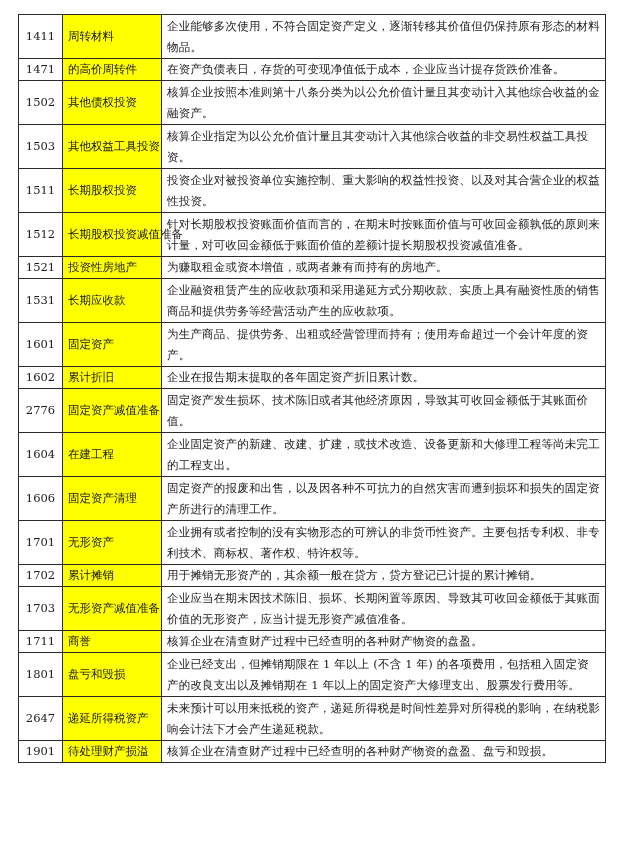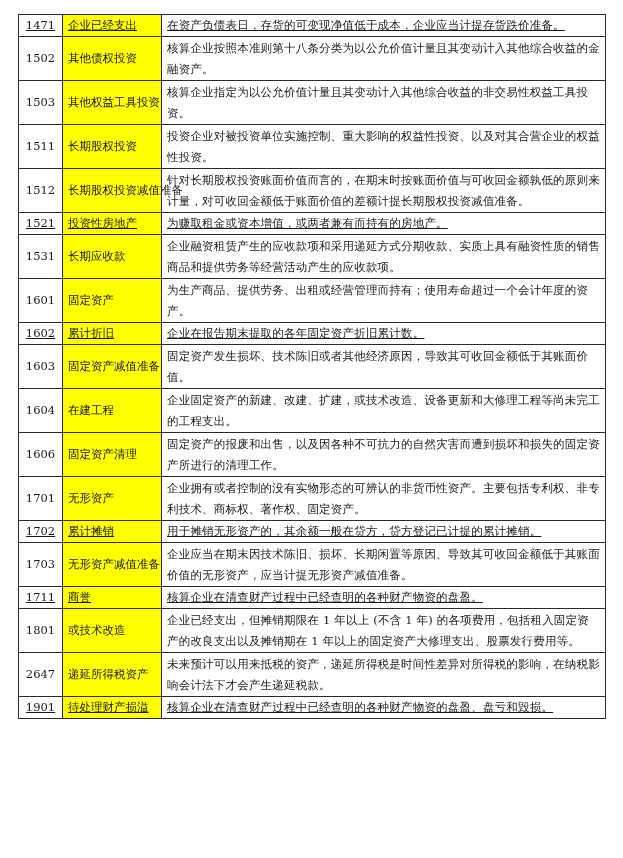--- a/index.html
+++ b/index.html
@@ -6,32 +6,37 @@
   body { width:623px; height:858px; position:relative; overflow:hidden;
          font-family:"DejaVu Serif","Liberation Serif",serif; color:#1a1a1a; }
   table.acct { position:absolute; left:18px; top:14px; width:588px;
                border-collapse:collapse; table-layout:fixed; }
   table.acct td { border:1px solid #2a2a2a; padding:0; vertical-align:middle;
                   font-size:11.5px; line-height:21px; }
   td.code { width:43px; text-align:center; font-size:11px; }
   td.name { width:93px; background:#ffff00; padding-left:5px !important;
             white-space:nowrap; font-size:11.5px; }
   td.desc { padding:0 5px !important; letter-spacing:0.2px; }
-  tr.h1 td { height:21px;text-decoration:underline; }
+  tr.h1 td { height:21px; }
   tr.h2 td { height:43px; }
   tr.h1 td.desc { line-height:21px; }
 </style>
 </head>
 <body>
 
 <table class="acct">
   <tbody>
+    <tr class="h2">
+        <td class="code">1411</td>
+        <td class="name">周转材料</td>
+        <td class="desc">企业能够多次使用，不符合固定资产定义，逐渐转移其价值但仍保持原有形态的材料物品。</td>
+      </tr>
     <tr class="h1">
         <td class="code">1471</td>
-        <td class="name">企业已经支出</td>
+        <td class="name">的高价周转件</td>
         <td class="desc">在资产负债表日，存货的可变现净值低于成本，企业应当计提存货跌价准备。</td>
       </tr>
     <tr class="h2">
         <td class="code">1502</td>
         <td class="name">其他债权投资</td>
         <td class="desc">核算企业按照本准则第十八条分类为以公允价值计量且其变动计入其他综合收益的金融资产。</td>
       </tr>
     <tr class="h2">
         <td class="code">1503</td>
         <td class="name">其他权益工具投资</td>
@@ -61,57 +66,57 @@
         <td class="code">1601</td>
         <td class="name">固定资产</td>
         <td class="desc">为生产商品、提供劳务、出租或经营管理而持有；使用寿命超过一个会计年度的资产。</td>
       </tr>
     <tr class="h1">
         <td class="code">1602</td>
         <td class="name">累计折旧</td>
         <td class="desc">企业在报告期末提取的各年固定资产折旧累计数。</td>
       </tr>
     <tr class="h2">
-        <td class="code">1603</td>
+        <td class="code">2776</td>
         <td class="name">固定资产减值准备</td>
         <td class="desc">固定资产发生损坏、技术陈旧或者其他经济原因，导致其可收回金额低于其账面价值。</td>
       </tr>
     <tr class="h2">
         <td class="code">1604</td>
         <td class="name">在建工程</td>
         <td class="desc">企业固定资产的新建、改建、扩建，或技术改造、设备更新和大修理工程等尚未完工的工程支出。</td>
       </tr>
     <tr class="h2">
         <td class="code">1606</td>
         <td class="name">固定资产清理</td>
         <td class="desc">固定资产的报废和出售，以及因各种不可抗力的自然灾害而遭到损坏和损失的固定资产所进行的清理工作。</td>
       </tr>
     <tr class="h2">
         <td class="code">1701</td>
         <td class="name">无形资产</td>
-        <td class="desc">企业拥有或者控制的没有实物形态的可辨认的非货币性资产。主要包括专利权、非专利技术、商标权、著作权、固定资产。</td>
+        <td class="desc">企业拥有或者控制的没有实物形态的可辨认的非货币性资产。主要包括专利权、非专利技术、商标权、著作权、特许权等。</td>
       </tr>
     <tr class="h1">
         <td class="code">1702</td>
         <td class="name">累计摊销</td>
         <td class="desc">用于摊销无形资产的，其余额一般在贷方，贷方登记已计提的累计摊销。</td>
       </tr>
     <tr class="h2">
         <td class="code">1703</td>
         <td class="name">无形资产减值准备</td>
         <td class="desc">企业应当在期末因技术陈旧、损坏、长期闲置等原因、导致其可收回金额低于其账面价值的无形资产，应当计提无形资产减值准备。</td>
       </tr>
     <tr class="h1">
         <td class="code">1711</td>
         <td class="name">商誉</td>
         <td class="desc">核算企业在清查财产过程中已经查明的各种财产物资的盘盈。</td>
       </tr>
     <tr class="h2">
         <td class="code">1801</td>
-        <td class="name">或技术改造</td>
+        <td class="name">盘亏和毁损</td>
         <td class="desc">企业已经支出，但摊销期限在 1 年以上 (不含 1 年) 的各项费用，包括租入固定资产的改良支出以及摊销期在 1 年以上的固定资产大修理支出、股票发行费用等。</td>
       </tr>
     <tr class="h2">
         <td class="code">2647</td>
         <td class="name">递延所得税资产</td>
         <td class="desc">未来预计可以用来抵税的资产，递延所得税是时间性差异对所得税的影响，在纳税影响会计法下才会产生递延税款。</td>
       </tr>
     <tr class="h1">
         <td class="code">1901</td>
         <td class="name">待处理财产损溢</td>

